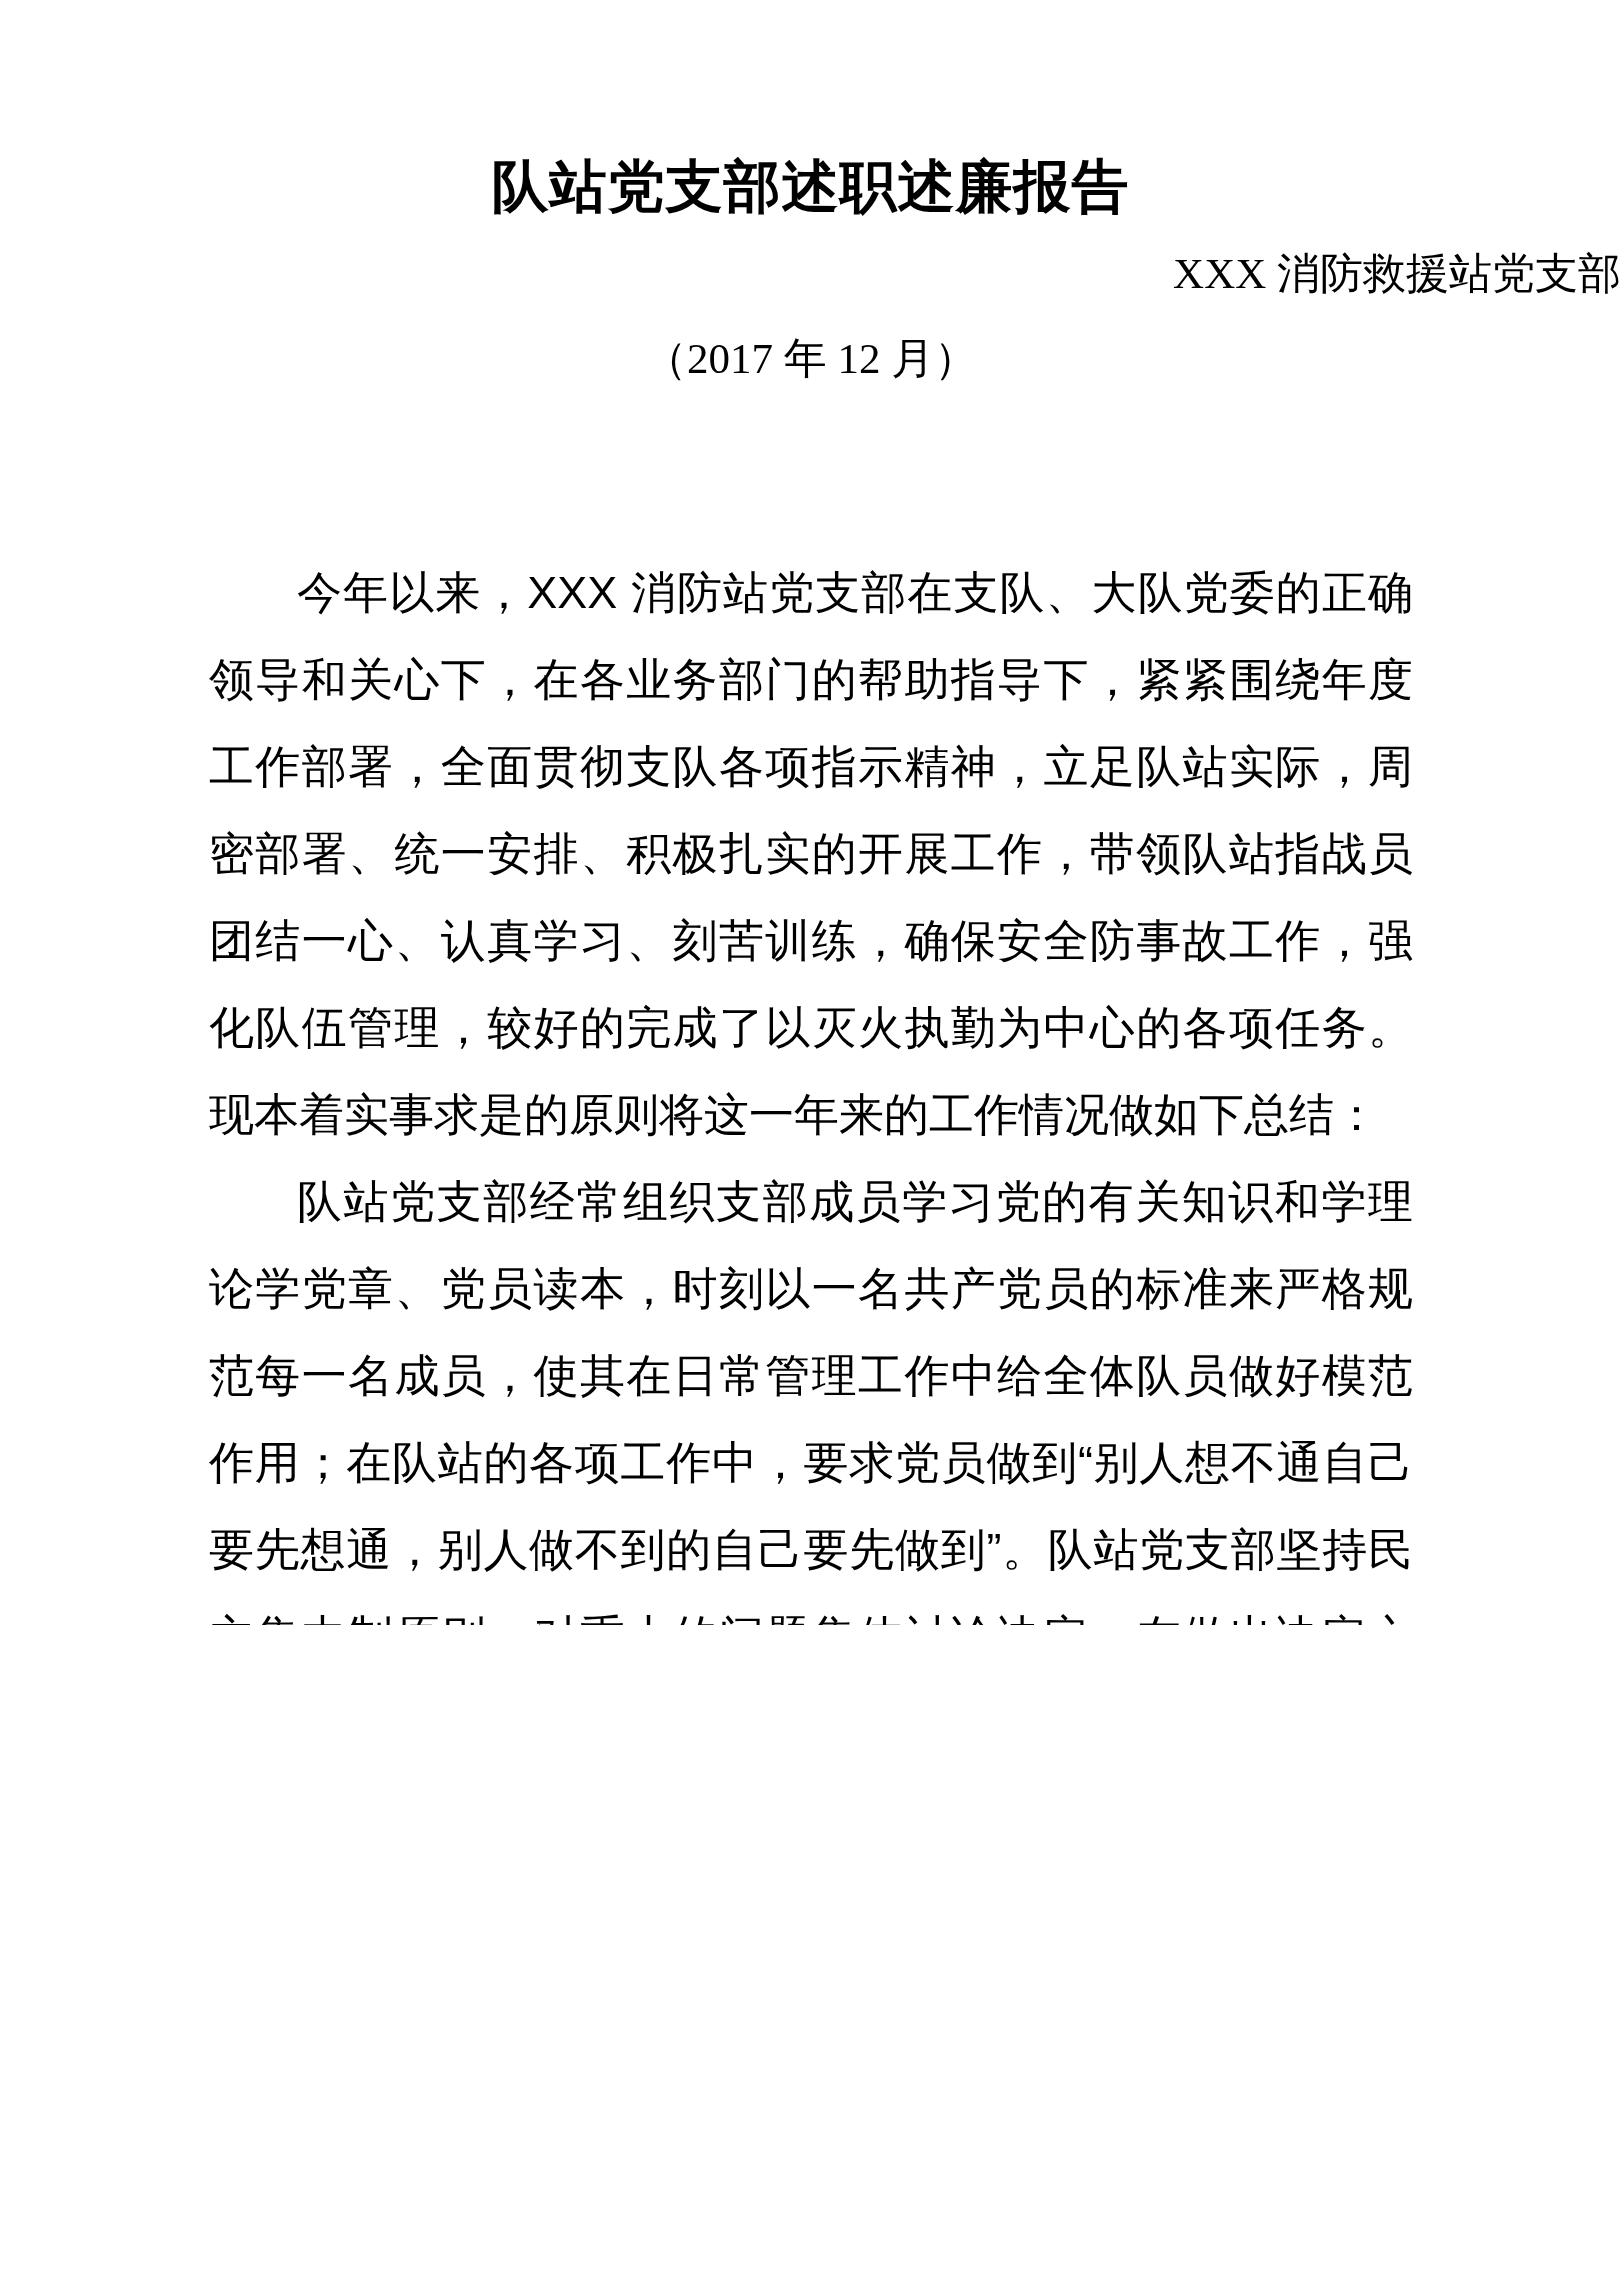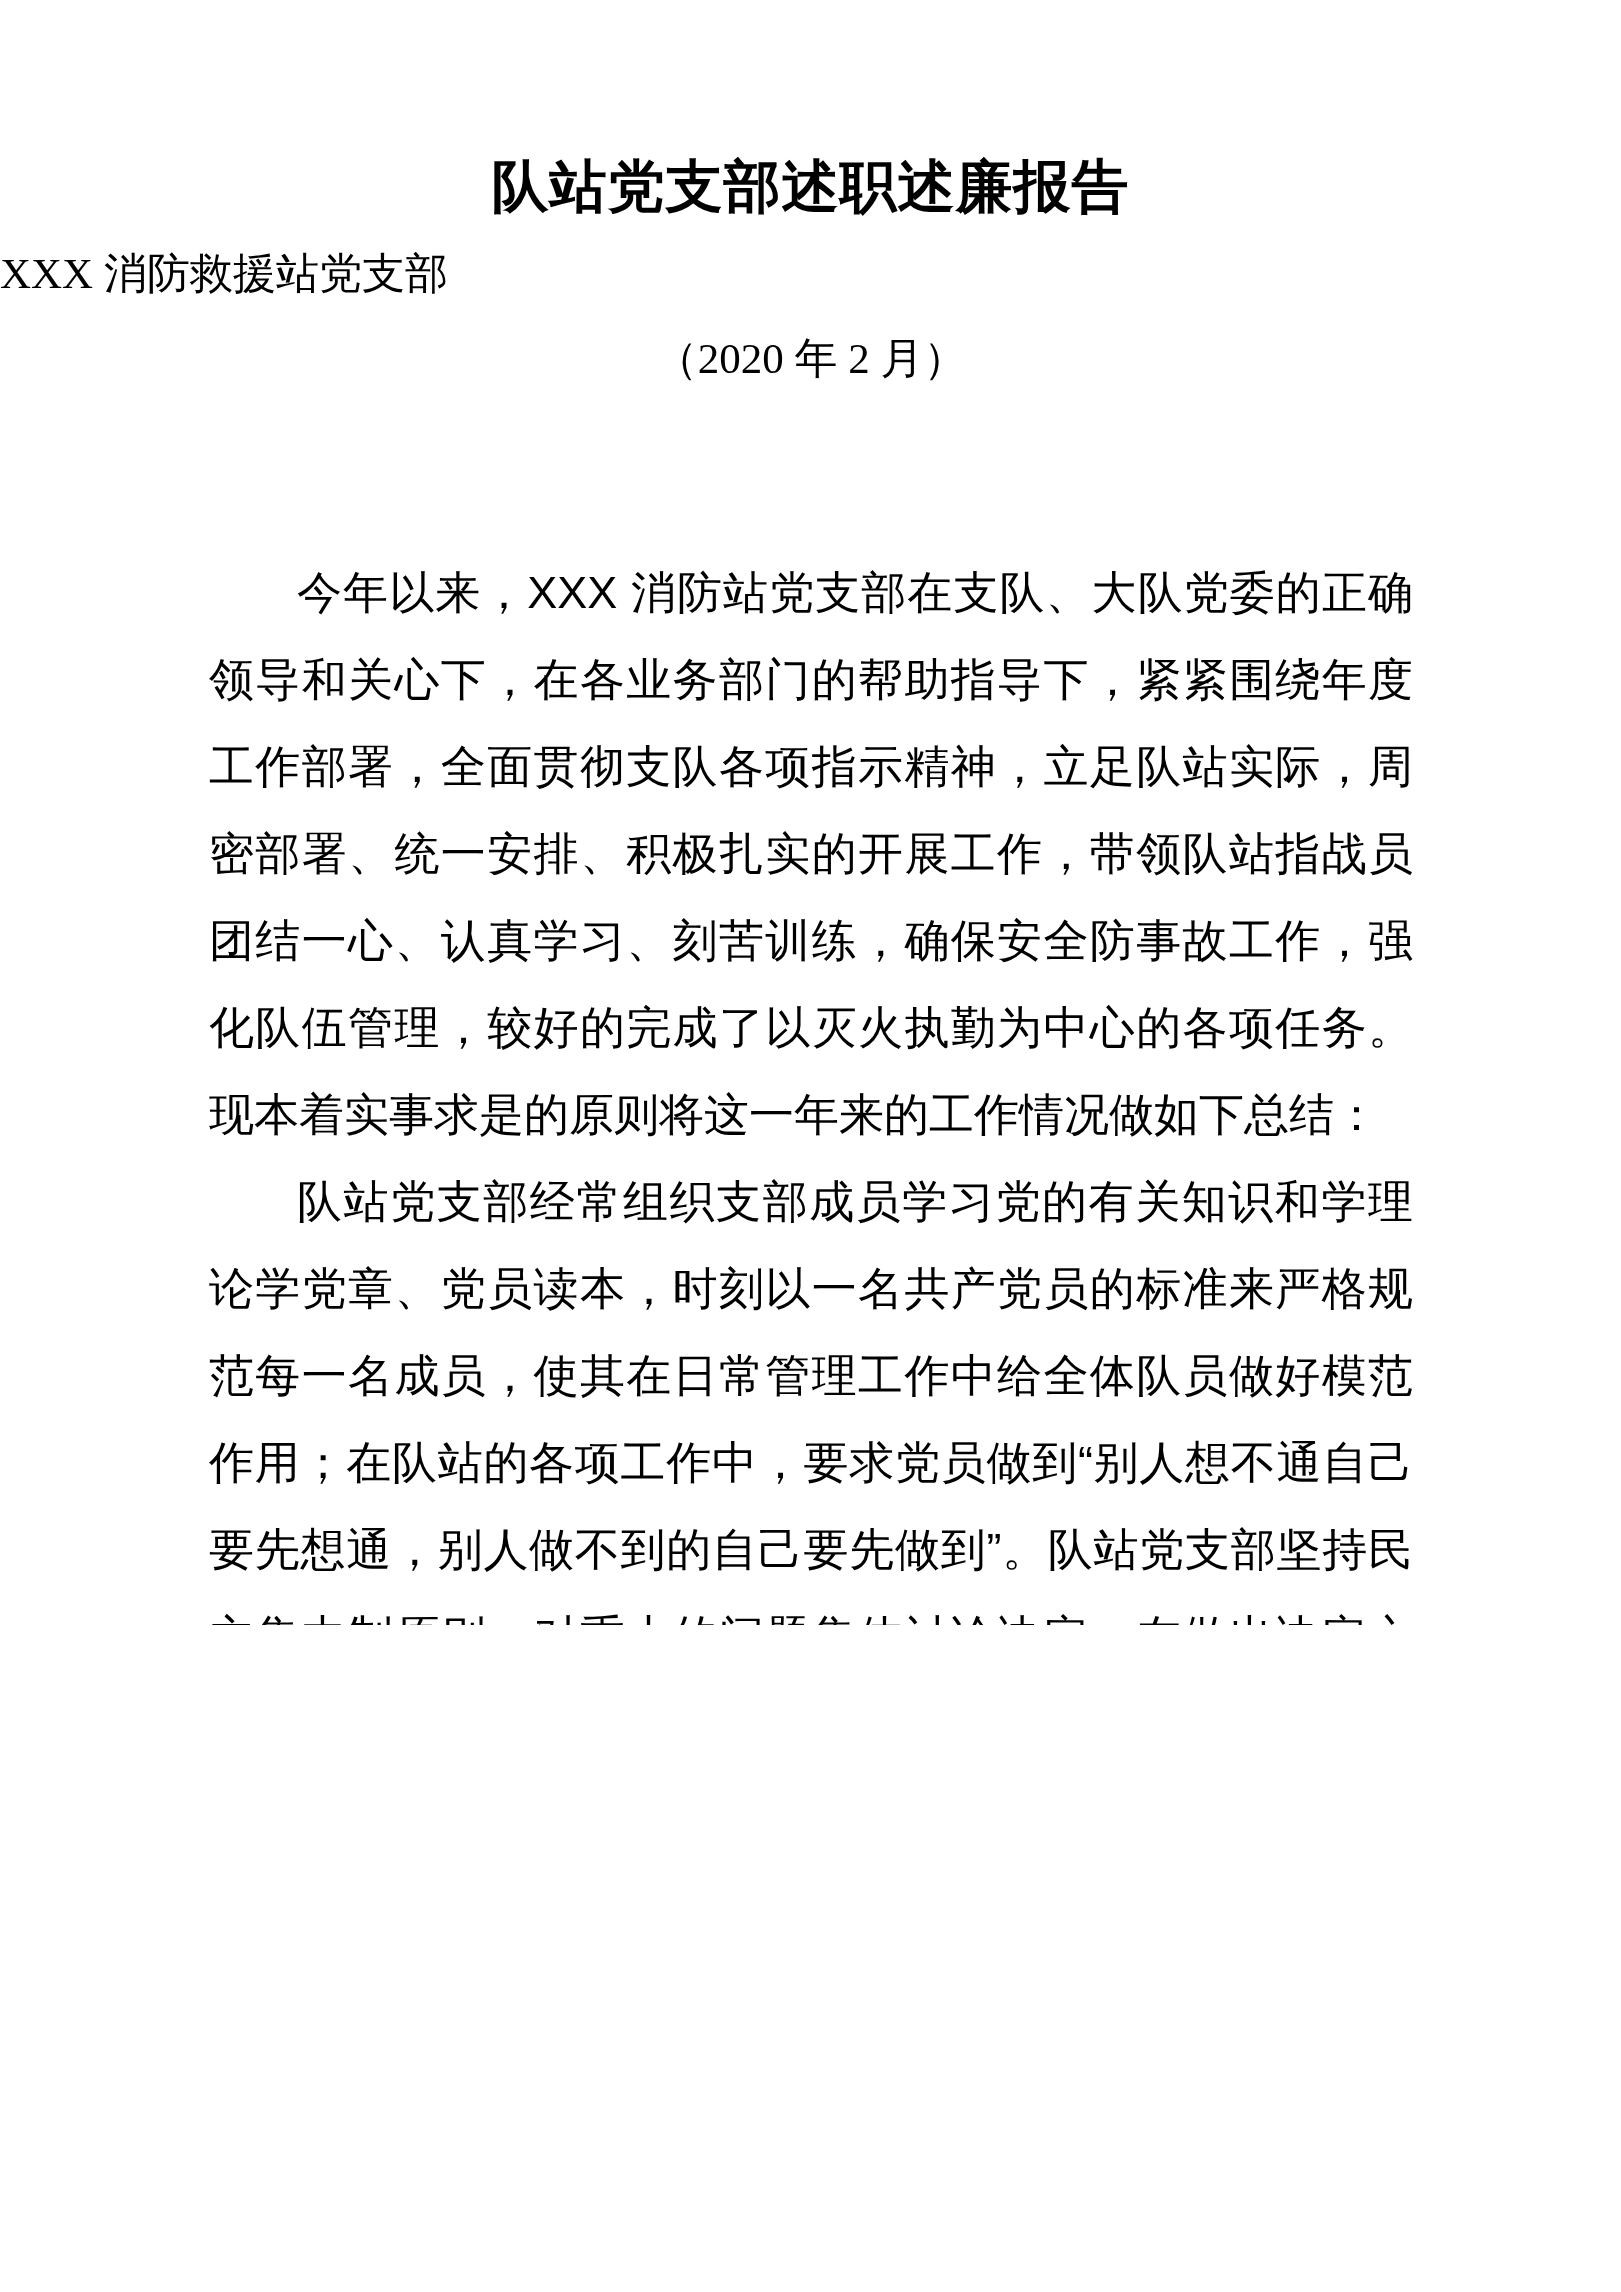--- a/index.html
+++ b/index.html
@@ -32,21 +32,21 @@
     font-family: "Liberation Sans", "DejaVu Sans", sans-serif;
     font-weight: bold;
     font-size: 57px;
     line-height: 1.3;
     letter-spacing: 1px;
     color: #000000;
   }
   .doc-subtitle {
     margin: 0;
     padding-top: 21.6px;
-    text-align: left;
+    text-align: right;
     font-family: "Liberation Serif", "DejaVu Serif", serif;
     font-weight: normal;
     font-size: 43px;
     line-height: 1.35;
     color: #000000;
   }
   .doc-date {
     margin: 0;
     padding-top: 27.4px;
     text-align: center;
@@ -83,21 +83,21 @@
   }
 </style>
 </head>
 <body>
 
 <div class="page">
 
   <div class="title-block">
     <h1 class="doc-title">队站党支部述职述廉报告</h1>
     <div class="doc-subtitle">XXX 消防救援站党支部</div>
-    <div class="doc-date">（2020 年 2 月）</div>
+    <div class="doc-date">（2017 年 12 月）</div>
   </div>
 
   <div class="body-area">
     <p class="para">今年以来，XXX 消防站党支部在支队、大队党委的正确领导和关心下，在各业务部门的帮助指导下，紧紧围绕年度工作部署，全面贯彻支队各项指示精神，立足队站实际，周密部署、统一安排、积极扎实的开展工作，带领队站指战员团结一心、认真学习、刻苦训练，确保安全防事故工作，强化队伍管理，较好的完成了以灭火执勤为中心的各项任务。现本着实事求是的原则将这一年来的工作情况做如下总结：</p>
     <p class="para">队站党支部经常组织支部成员学习党的有关知识和学理论学党章、党员读本，时刻以一名共产党员的标准来严格规范每一名成员，使其在日常管理工作中给全体队员做好模范作用；在队站的各项工作中，要求党员做到“别人想不通自己要先想通，别人做不到的自己要先做到”。队站党支部坚持民主集中制原则，对重大的问题集体讨论决定，在做出决定之前要泛听取群众意见，当涉及到“学驾驶、考学、评先进”等自身利益时，队站以原则为依据，不徇私情，秉公办事，受到了同志们的一致好评。队站定期组织召开党支部会议研究工作 17 余次，</p>
   </div>
 
 </div>
 
 

